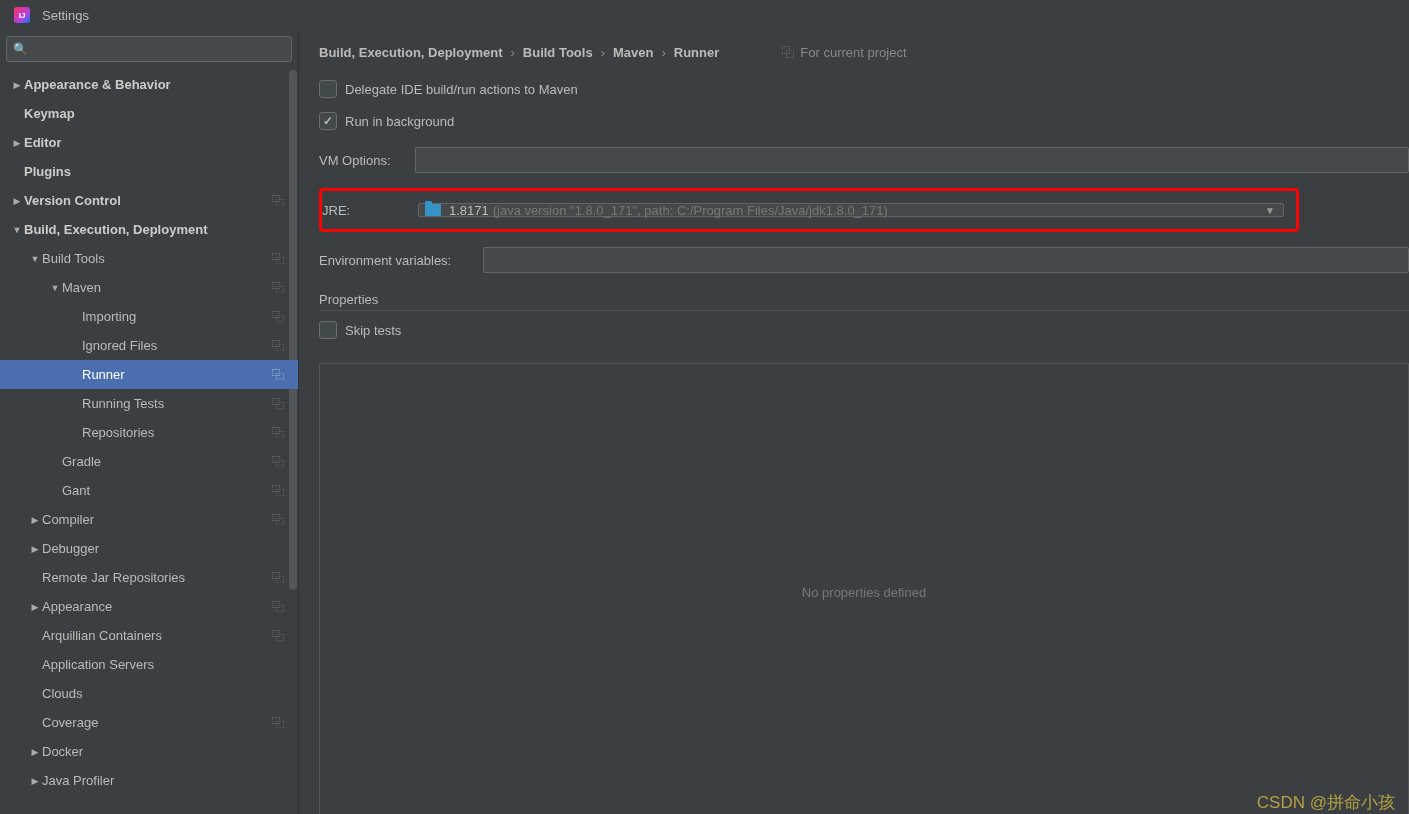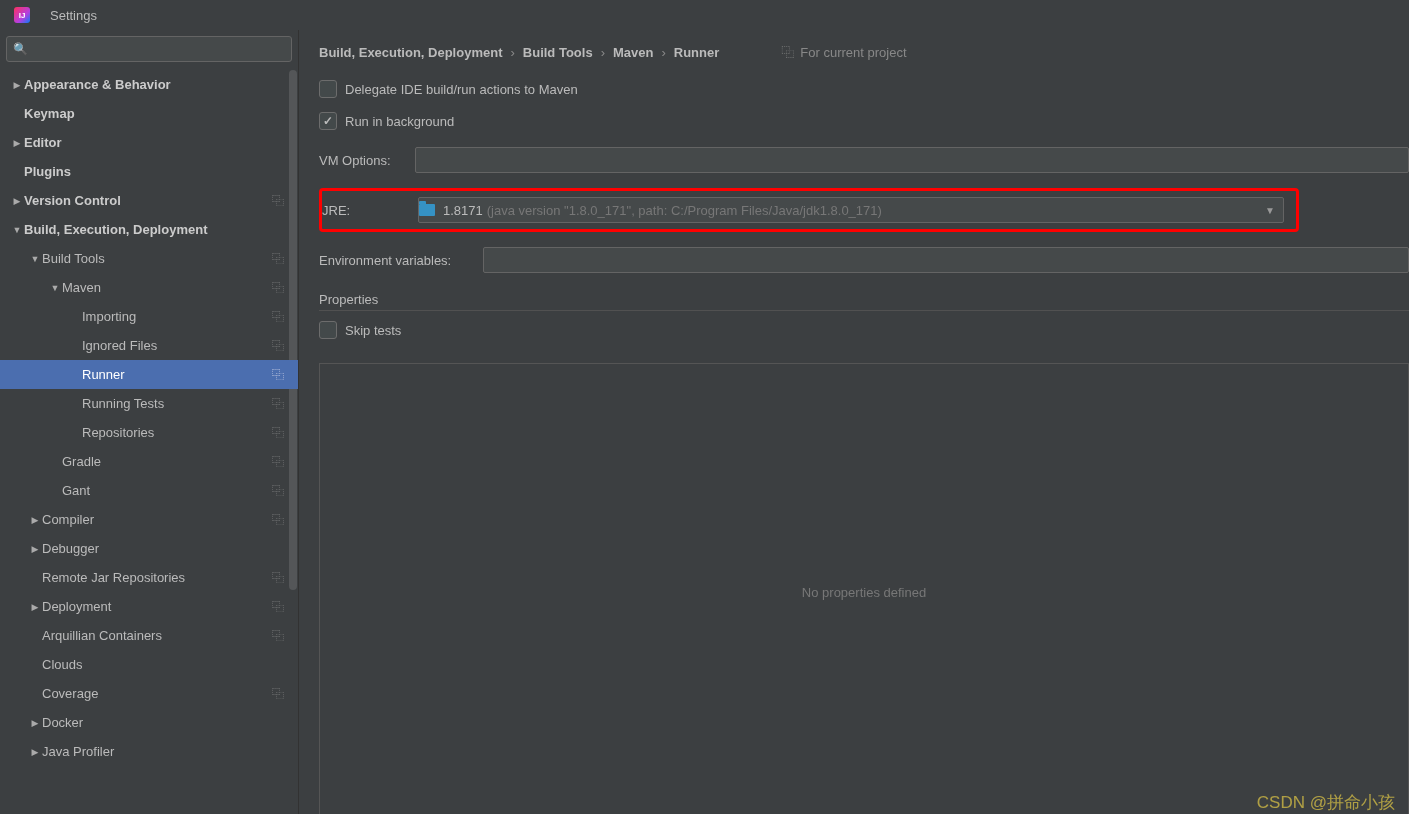--- a/index.html
+++ b/index.html
@@ -1,17 +1,17 @@
 <!DOCTYPE html>
 <html><head>
 <meta charset="utf-8">
 <style>
 *{box-sizing:border-box;margin:0;padding:0;font-family:"Segoe UI",Arial,sans-serif;font-size:13px}
 body{background:#3c3f41;color:#bbbbbb;width:1409px;height:814px;overflow:hidden;position:relative}
-.titlebar{height:30px;display:flex;align-items:center;padding-left:14px;gap:20px;background:#3c3f41}
+.titlebar{height:30px;display:flex;align-items:center;padding-left:14px;gap:12px;background:#3c3f41}
 .app-icon{width:16px;height:16px;background:linear-gradient(135deg,#fe315d 0%,#b63fde 60%,#087cfa 100%);border-radius:3px;display:flex;align-items:center;justify-content:center;color:#fff;font-size:8px;font-weight:bold}
 .title{color:#bbb}
 .main{display:flex;height:calc(100% - 30px)}
 .sidebar{width:299px;background:#3c3f41;border-right:1px solid #323232;display:flex;flex-direction:column}
 .search-wrap{padding:6px 6px 8px 6px}
 .search-box{width:100%;height:26px;background:#45494a;border:1px solid #646464;border-radius:3px;display:flex;align-items:center;padding:0 6px}
 .search-icon{color:#8a8a8a;font-size:12px;margin-right:4px}
 .tree{flex:1;overflow-y:auto;position:relative}
 .tree-scroll{position:absolute;right:0;top:0;bottom:0;width:10px;background:#3c3f41}
 .tree-thumb{position:absolute;right:1px;top:0;width:8px;height:520px;background:#545658;border-radius:4px}
@@ -32,21 +32,21 @@
 .form{padding:0 0 0 20px}
 .row{display:flex;align-items:center;height:30px;margin-bottom:2px}
 .chk{width:18px;height:18px;border:1px solid #6c6c6c;border-radius:3px;margin-right:8px;display:flex;align-items:center;justify-content:center;background:#43494a;flex-shrink:0}
 .chk.on{background:#43494a}
 .chk.on::after{content:"✓";color:#bbb;font-size:12px;font-weight:bold}
 .frow{display:flex;align-items:center;margin-top:10px;height:28px}
 .flabel{width:96px;color:#bbb}
 .finput{flex:1;height:26px;background:#45494a;border:1px solid #646464;border-radius:2px;margin-right:0}
 .jre-row{display:flex;align-items:center;margin-top:14px;border:3px solid #ff0000;border-radius:4px;padding:6px 6px 6px 0;height:44px;margin-right:110px}
 .jre-label{width:96px;color:#bbb}
-.jre-select{flex:1;height:26px;background:#45494a;border:1px solid #646464;border-radius:2px;display:flex;align-items:center;padding:0 0;position:relative;margin-right:6px}
+.jre-select{flex:1;height:14px;background:#45494a;border:1px solid #646464;border-radius:2px;display:flex;align-items:center;padding:0 6px;position:relative;margin-right:6px}
 .folder-icon{width:16px;height:12px;background:#3592c4;border-radius:1px;margin-right:8px;position:relative}
 .folder-icon::before{content:"";position:absolute;top:-3px;left:0;width:7px;height:3px;background:#3592c4;border-radius:1px 1px 0 0}
 .jre-val{color:#bbb;margin-right:4px}
 .jre-hint{color:#777}
 .dd-arrow{position:absolute;right:8px;color:#999;font-size:10px}
 .env-row{display:flex;align-items:center;margin-top:14px;height:28px}
 .env-label{width:164px;color:#bbb}
 .section-title{margin-top:18px;color:#bbb;font-size:13px}
 .section-line{border-bottom:1px solid #515151;margin-top:3px;margin-right:0}
 .props-box{margin-top:18px;border:1px solid #555;height:458px;display:flex;align-items:center;justify-content:center;color:#777;margin-right:0}
@@ -150,27 +150,31 @@
           <span class="arrow">▶</span>
           <span class="lbl">Debugger</span>
         </div>
         <div class="node pad1">
           <span class="arrow"></span>
           <span class="lbl">Remote Jar Repositories</span>
           <span class="proj-icon">⿻</span>
         </div>
         <div class="node pad1">
           <span class="arrow">▶</span>
-          <span class="lbl">Deployment</span>
+          <span class="lbl">Appearance</span>
           <span class="proj-icon">⿻</span>
         </div>
         <div class="node pad1">
           <span class="arrow"></span>
           <span class="lbl">Arquillian Containers</span>
           <span class="proj-icon">⿻</span>
+        </div>
+        <div class="node pad1">
+          <span class="arrow"></span>
+          <span class="lbl">Application Servers</span>
         </div>
         <div class="node pad1">
           <span class="arrow"></span>
           <span class="lbl">Clouds</span>
         </div>
         <div class="node pad1">
           <span class="arrow"></span>
           <span class="lbl">Coverage</span>
           <span class="proj-icon">⿻</span>
         </div>

